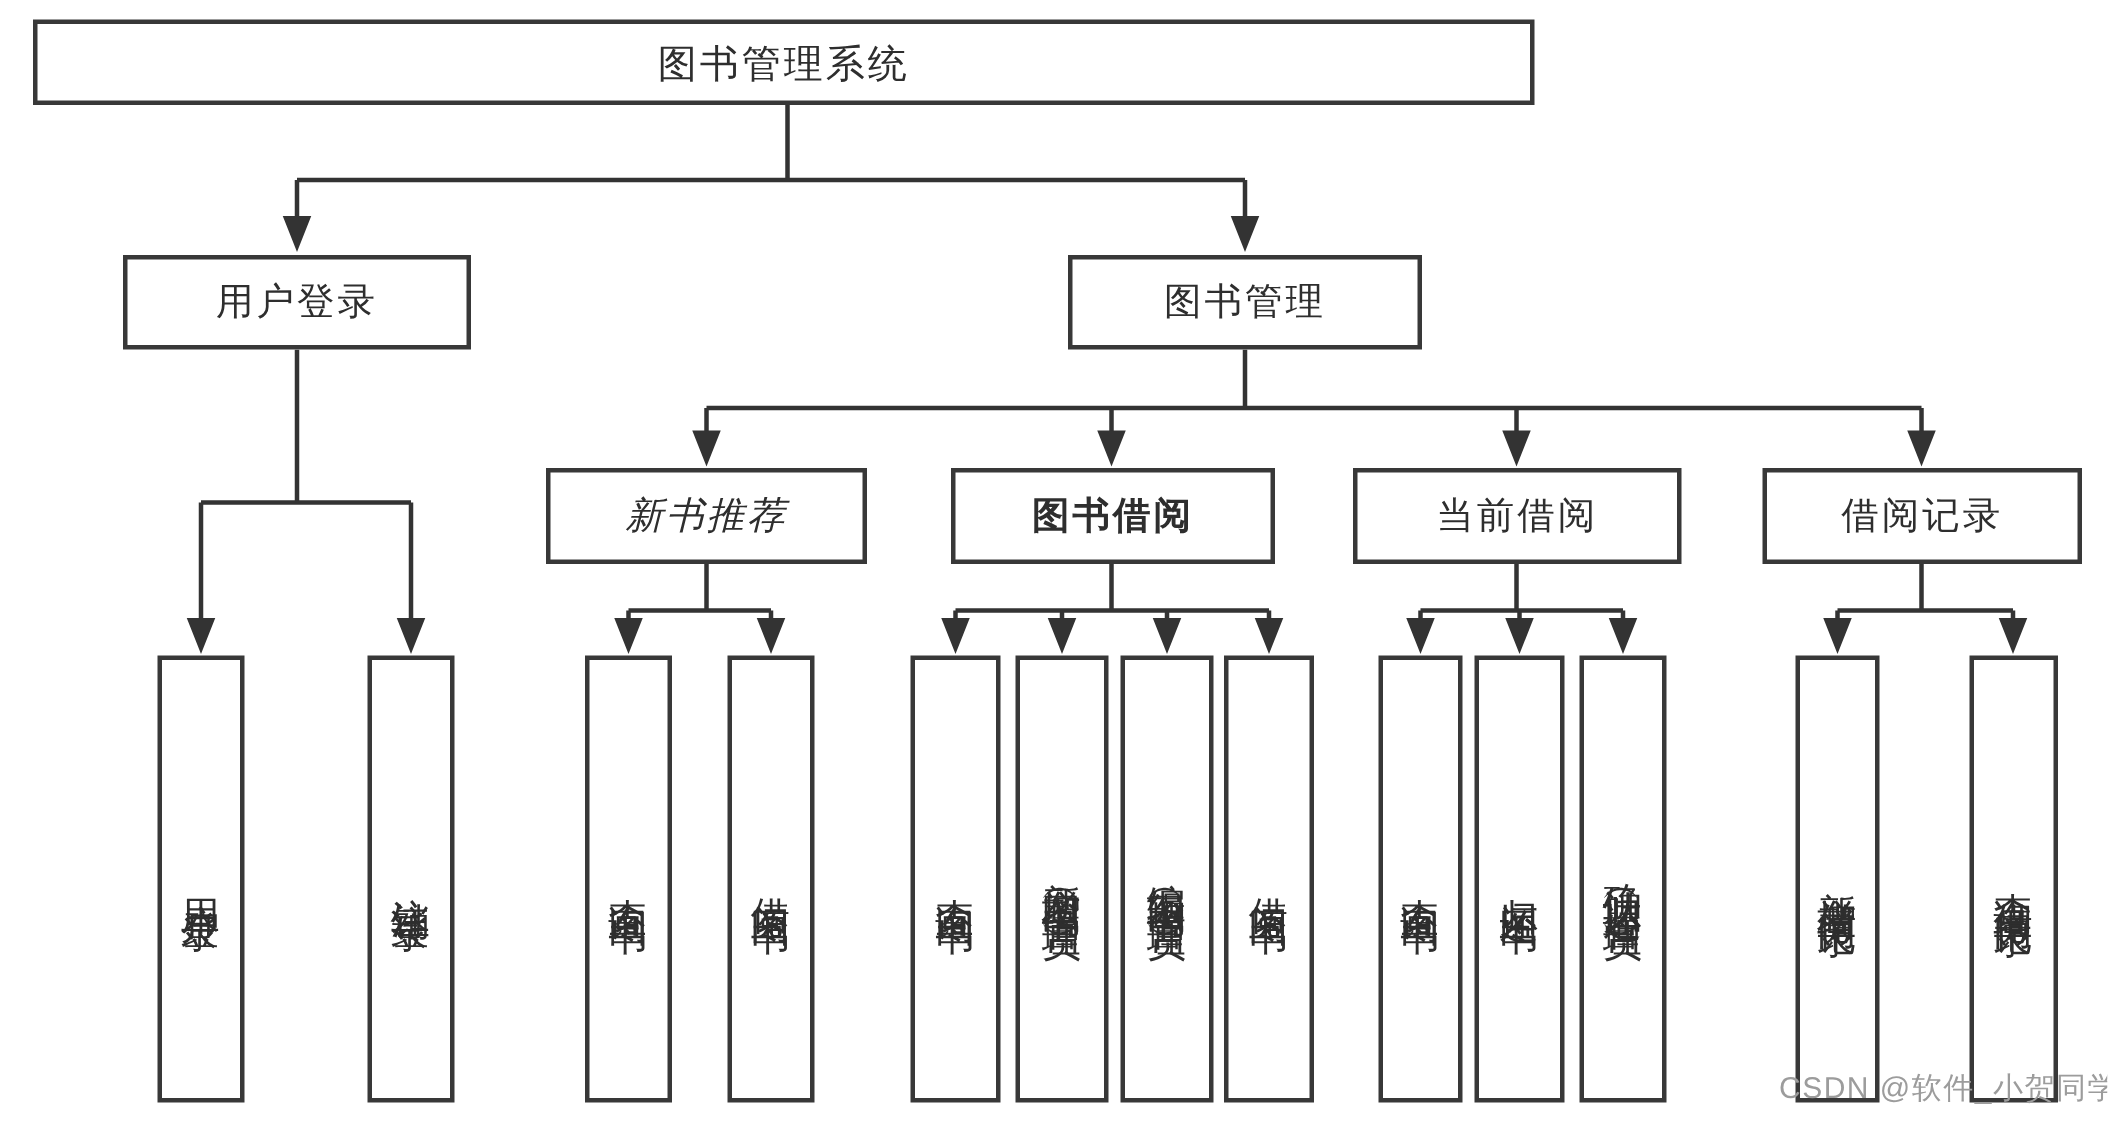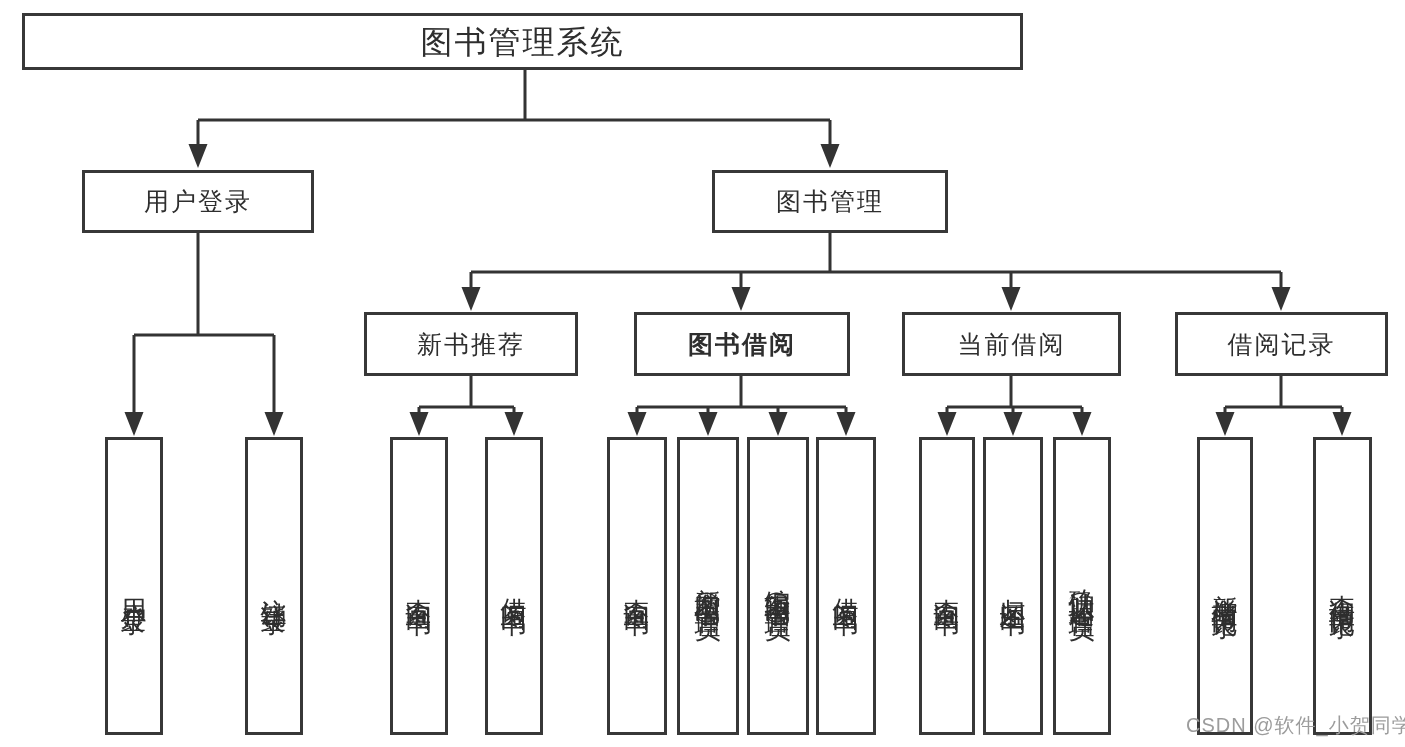--- a/index.html
+++ b/index.html
@@ -26,21 +26,21 @@
     position:absolute;
     background:var(--fill);
     border:3px solid var(--border);
     color:var(--text);
     display:flex;
     align-items:center;
     justify-content:center;
     z-index:2;
   }
   .hnode{font-size:25px;letter-spacing:2px;line-height:1;}
-  .root{font-size:32px;}
+  .root{font-size:26px;}
   .vnode .vtext{
     writing-mode:vertical-rl;
     text-orientation:mixed;
     font-size:26px;
     letter-spacing:4px;
     line-height:1;
     white-space:nowrap;
   }
   .watermark{
     position:absolute;
@@ -92,21 +92,21 @@
     <span>图书管理系统</span>
   </div>
 
   <div class="node hnode" style="left:82px;top:170px;width:232px;height:63px;">
     <span>用户登录</span>
   </div>
   <div class="node hnode" style="left:712px;top:170px;width:236px;height:63px;">
     <span>图书管理</span>
   </div>
 
-  <div class="node hnode" style="left:364px;top:312px;width:214px;height:64px;">
+  <div class="node hnode" style="left:364px;top:312px;width:214px;height:64px;font-style:italic;">
     <span>新书推荐</span>
   </div>
   <div class="node hnode" style="left:634px;top:312px;width:216px;height:64px;font-weight:bold;">
     <span>图书借阅</span>
   </div>
   <div class="node hnode" style="left:1175px;top:312px;width:213px;height:64px;">
     <span>借阅记录</span>
   </div>
   <div class="node hnode" style="left:902px;top:312px;width:219px;height:64px;">
     <span>当前借阅</span>

